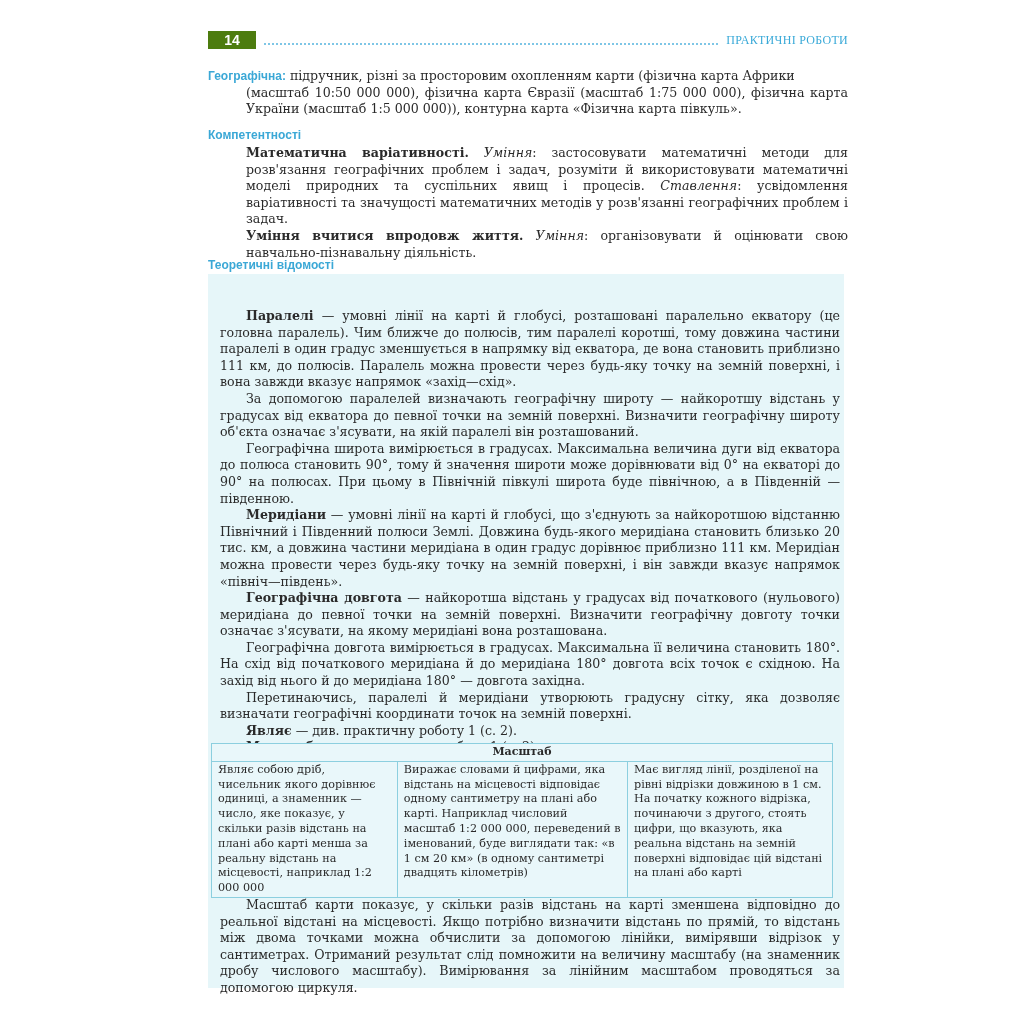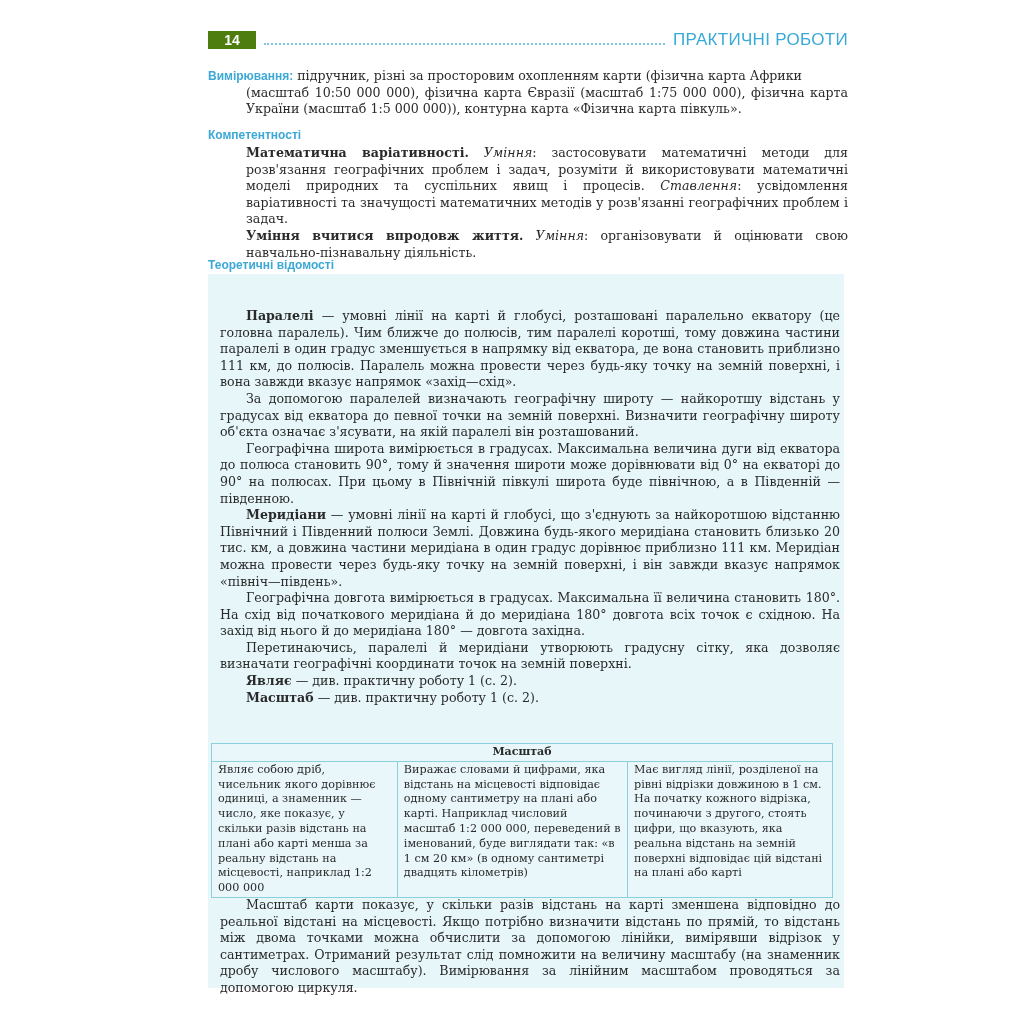--- a/index.html
+++ b/index.html
@@ -9,21 +9,21 @@
     color:#2a2a2a; position:relative; overflow:hidden;
   }
   .page { position:absolute; left:0; top:0; width:1024px; height:1024px; }
 
   .header { position:absolute; left:208px; top:31px; width:640px; height:18px; display:flex; align-items:center; }
   .page-num {
     background:#4d7c0f; color:#fff; font-family:"Liberation Sans", sans-serif;
     font-weight:bold; font-size:14px; width:48px; height:18px; line-height:18px; text-align:center;
   }
   .dots { flex:1; margin:0 8px; border-bottom:2px dotted #7fc6e6; height:8px; }
-  .header-title { font-family:Liberation Sans, sans-serif; font-size:17px; color:#39a9d8; letter-spacing:0.3px; }
+  .header-title { font-family:Liberation Serif, serif; font-size:12px; color:#39a9d8; letter-spacing:0.3px; }
 
   .text { font-size:12.6px; line-height:16.6px; }
   .label-blue { font-family:"Liberation Sans", sans-serif; font-weight:bold; color:#3ba8d6; font-size:12px; }
 
   .equip { position:absolute; left:208px; top:68px; width:640px; text-align:justify; }
   .equip .indent-body { display:block; padding-left:38px; }
 
   .comp-title { position:absolute; left:208px; top:128px; }
   .comp { position:absolute; left:246px; top:145px; width:602px; text-align:justify; }
 
@@ -54,21 +54,21 @@
 
 <div class="page">
 
   <div class="header">
     <div class="page-num">14</div>
     <div class="dots"></div>
     <div class="header-title">ПРАКТИЧНІ РОБОТИ</div>
   </div>
 
   <div class="equip text">
-    <span class="label-blue">Вимірювання:</span><span> підручник, різні за просторовим охопленням карти (фізична карта Африки</span>
+    <span class="label-blue">Географічна:</span><span> підручник, різні за просторовим охопленням карти (фізична карта Африки</span>
     <span class="indent-body">(масштаб 10:50 000 000), фізична карта Євразії (масштаб 1:75 000 000), фізична карта України (масштаб 1:5 000 000)), контурна карта «Фізична карта півкуль».</span>
   </div>
 
   <div class="comp-title label-blue">Компетентності</div>
   <div class="comp text">
     <div>
       <b>Математична варіативності.</b>
       <i>Уміння</i><span>: застосовувати математичні методи для розв'язання географічних проблем і задач, розуміти й використовувати математичні моделі природних та суспільних явищ і процесів. </span><i>Ставлення</i><span>: усвідомлення варіативності та значущості математичних методів у розв'язанні географічних проблем і задач.</span>
     </div>
     <div>
@@ -78,20 +78,21 @@
   </div>
 
   <div class="theory-title label-blue">Теоретичні відомості</div>
   <div class="theory-box"></div>
 
   <div class="theory-text text">
     <p><b>Паралелі</b><span> — умовні лінії на карті й глобусі, розташовані паралельно екватору (це головна паралель). Чим ближче до полюсів, тим паралелі коротші, тому довжина частини паралелі в один градус зменшується в напрямку від екватора, де вона становить приблизно 111 км, до полюсів. Паралель можна провести через будь-яку точку на земній поверхні, і вона завжди вказує напрямок «захід—схід».</span></p>
     <p><span>За допомогою паралелей визначають географічну широту — найкоротшу відстань у градусах від екватора до певної точки на земній поверхні. Визначити географічну широту об'єкта означає з'ясувати, на якій паралелі він розташований.</span></p>
     <p><span>Географічна широта вимірюється в градусах. Максимальна величина дуги від екватора до полюса становить 90°, тому й значення широти може дорівнювати від 0° на екваторі до 90° на полюсах. При цьому в Північній півкулі широта буде північною, а в Південній — південною.</span></p>
     <p><b>Меридіани</b><span> — умовні лінії на карті й глобусі, що з'єднують за найкоротшою відстанню Північний і Південний полюси Землі. Довжина будь-якого меридіана становить близько 20 тис. км, а довжина частини меридіана в один градус дорівнює приблизно 111 км. Меридіан можна провести через будь-яку точку на земній поверхні, і він завжди вказує напрямок «північ—південь».</span></p>
+    <p><b>Географічна довгота</b><span> — найкоротша відстань у градусах від початкового (нульового) меридіана до певної точки на земній поверхні. Визначити географічну довготу точки означає з'ясувати, на якому меридіані вона розташована.</span></p>
     <p><span>Географічна довгота вимірюється в градусах. Максимальна її величина становить 180°. На схід від початкового меридіана й до меридіана 180° довгота всіх точок є східною. На захід від нього й до меридіана 180° — довгота західна.</span></p>
     <p><span>Перетинаючись, паралелі й меридіани утворюють градусну сітку, яка дозволяє визначати географічні координати точок на земній поверхні.</span></p>
     <p><b>Являє</b><span> — див. практичну роботу 1 (с. 2).</span></p>
     <p><b>Масштаб</b><span> — див. практичну роботу 1 (с. 2).</span></p>
   </div>
 
   <table class="scale-table">
     <tbody>
         <tr>
       <th colspan="3">Масштаб</th>

